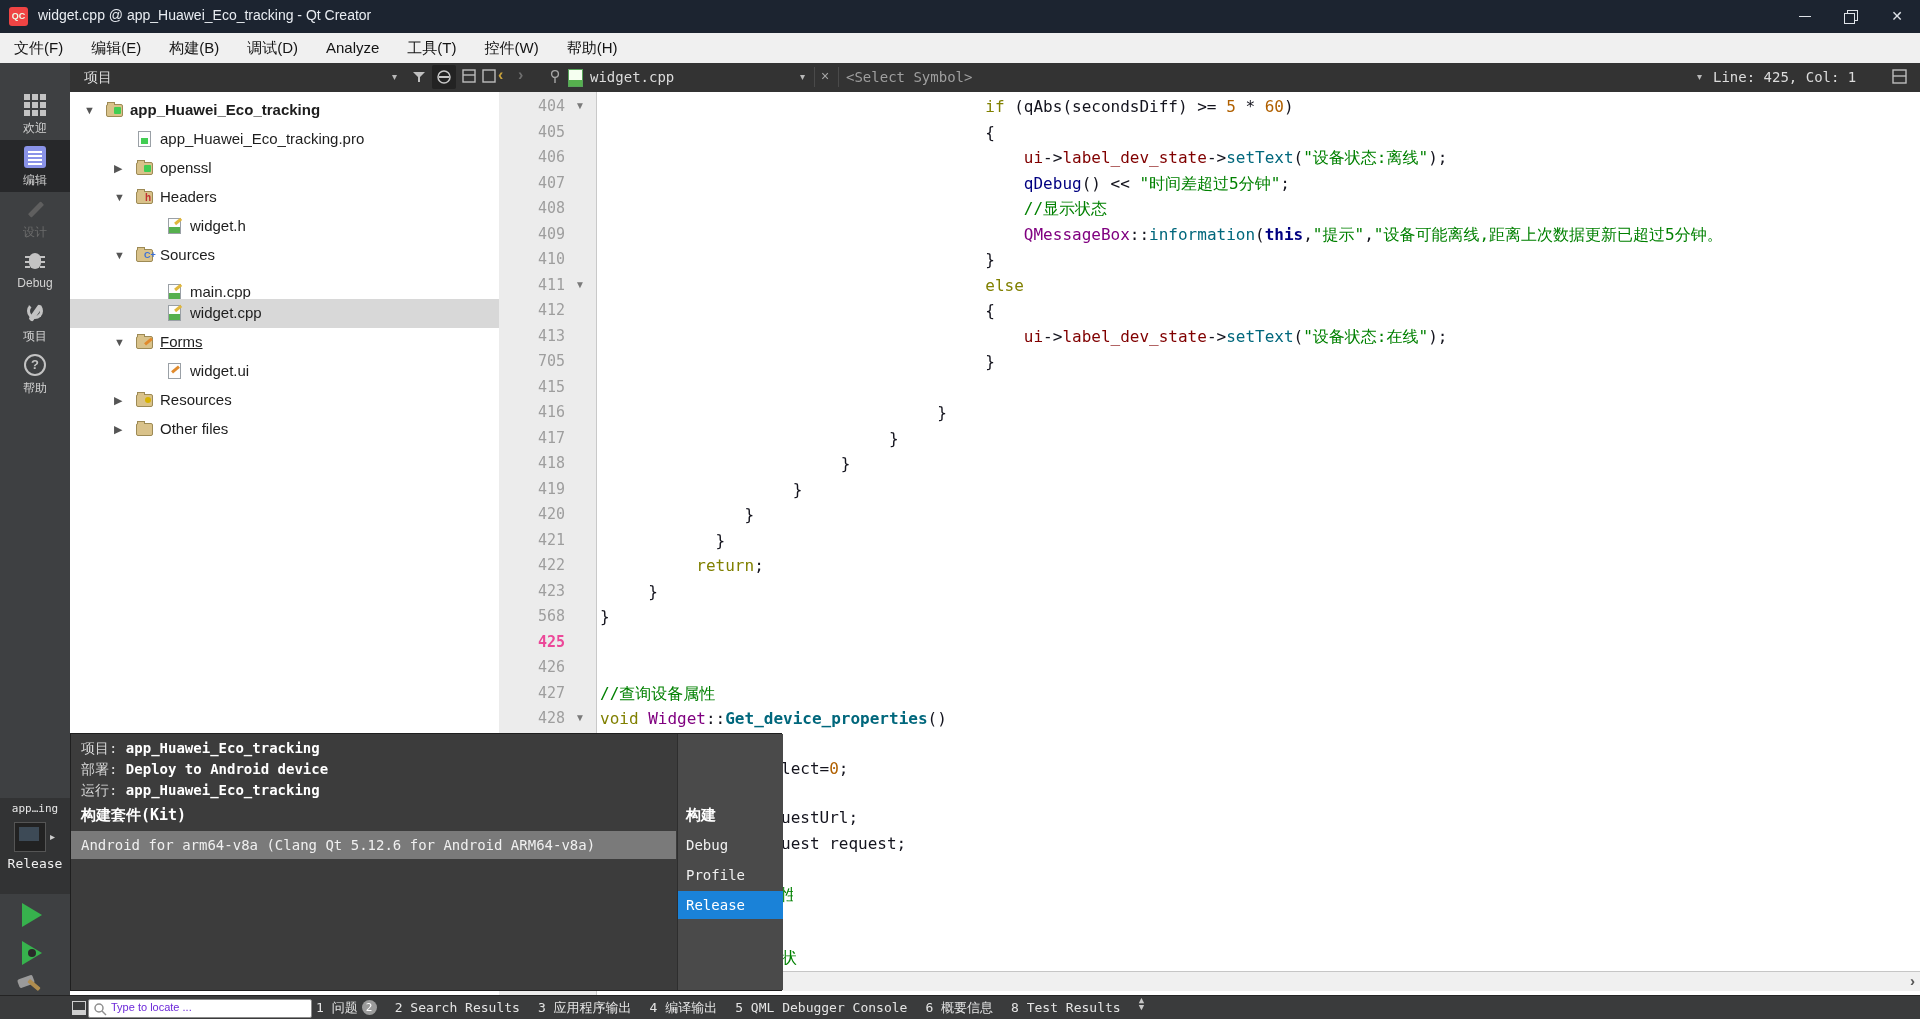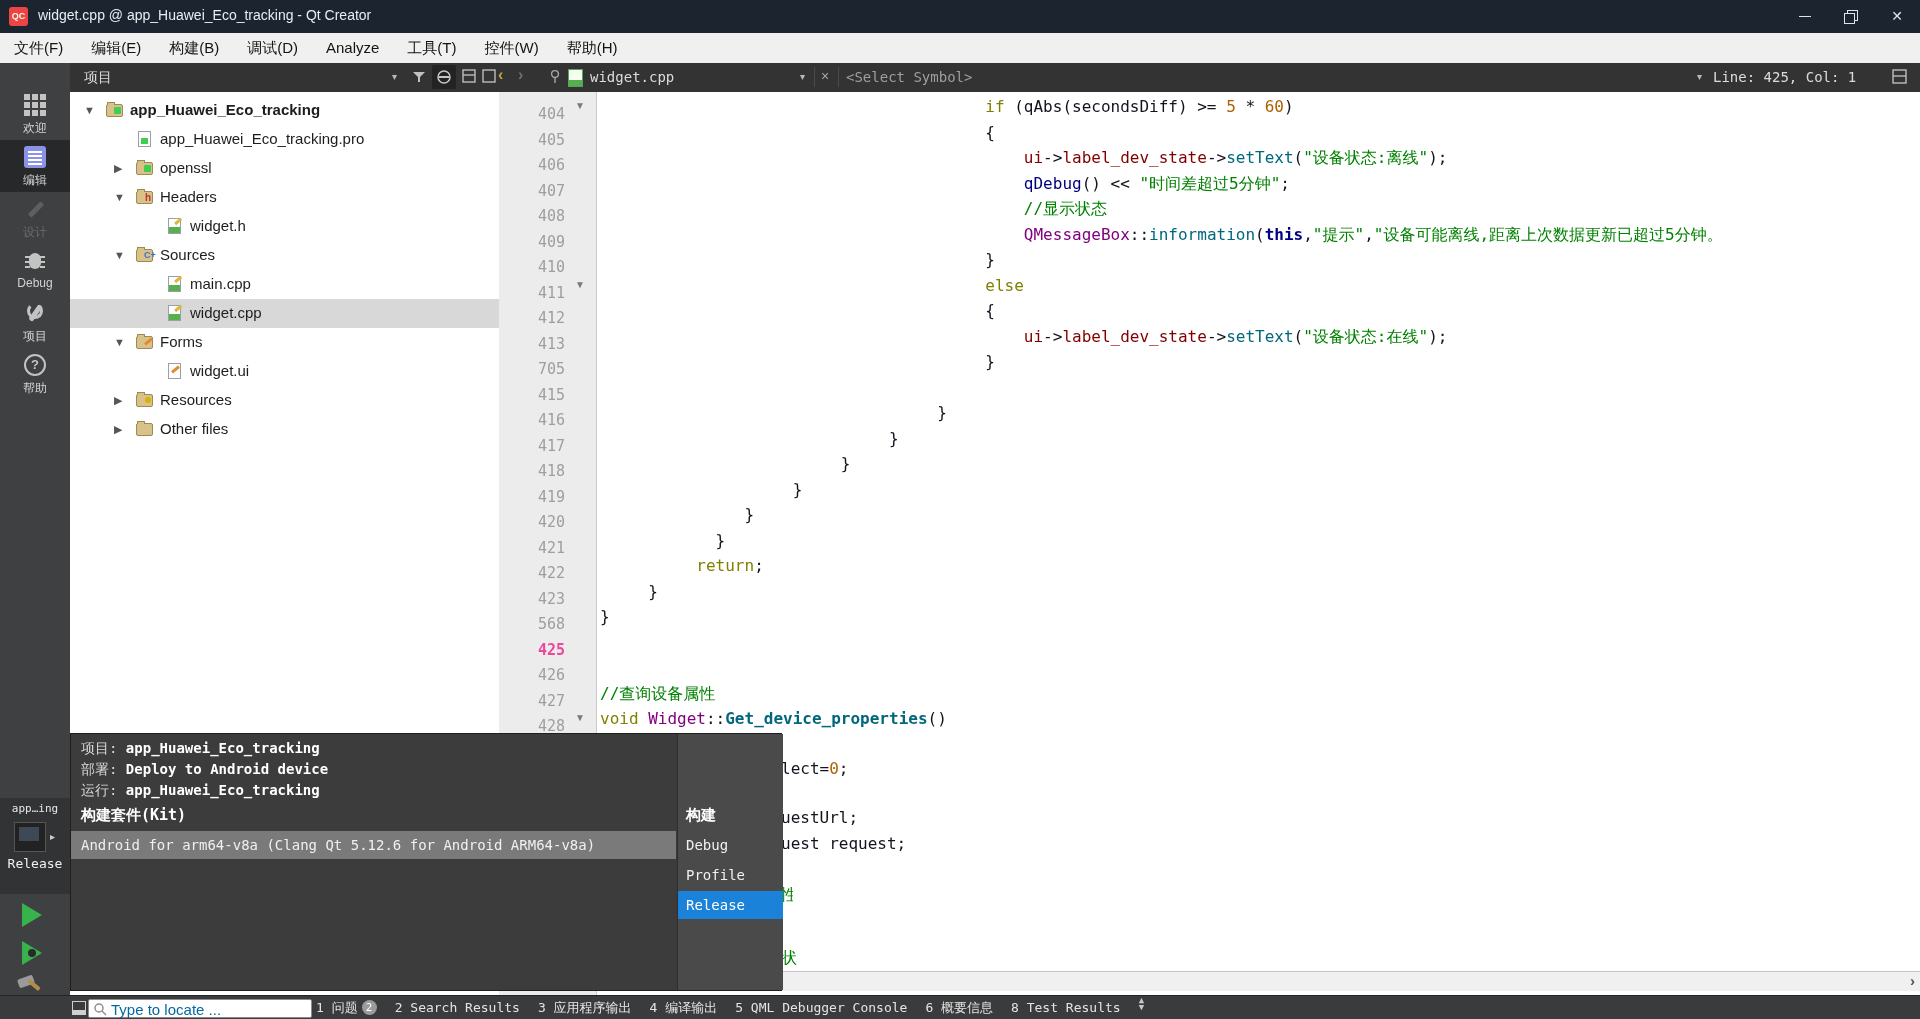--- a/index.html
+++ b/index.html
@@ -35,21 +35,21 @@
   .tlabel{position:absolute;top:5px;white-space:nowrap;}
   .ficon{position:absolute;top:6px;width:16px;height:15px;}
   .fold-base{background:#d9c28a;border:1px solid #9d8a55;border-radius:2px;width:15px;height:11px;position:absolute;top:2px;}
   .page-base{background:#fdfdfd;border:1px solid #9aa0a6;width:11px;height:14px;position:absolute;left:2px;top:0;}
   .badge7{position:absolute;width:7px;height:7px;border-radius:1px;}
   
   #editor{left:499px;top:92px;width:1421px;height:903px;background:#ffffff;overflow:hidden;}
   #gutter{left:0;top:0;width:97px;height:903px;background:#ececec;border-right:1px solid #c9c9c9;}
   .cline{left:0;width:1421px;height:25px;}
   .lnum{position:absolute;left:0;top:3px;width:66px;text-align:right;font-size:15px;color:#9e9e9e;
-        font-family:"DejaVu Sans Mono",monospace;margin-top:8px;}
+        font-family:"DejaVu Sans Mono",monospace;}
   .lnum.cur{color:#ec4899;font-weight:bold;}
   .foldm{position:absolute;left:76px;top:6px;font-size:10px;color:#7a7a7a;}
   .codetxt{position:absolute;left:101px;top:2px;font-size:16px;line-height:22px;white-space:pre;
            font-family:"DejaVu Sans Mono",monospace;}
   .frag{position:absolute;font-size:16px;white-space:pre;font-family:"DejaVu Sans Mono",monospace;overflow:hidden;}
   #hscroll{left:0;top:879px;width:1421px;height:19px;background:#f0f0f0;border-top:1px solid #c6c6c6;}
   #hscroll .arrow{position:absolute;right:5px;top:0;color:#555;font-size:15px;line-height:18px;font-weight:bold;}
   
   #kitpopup{left:70px;top:733px;width:712px;height:258px;background:#3c3c3c;border:1px solid #1f1f1f;
             box-sizing:border-box;color:#f0f0f0;font-family:"DejaVu Sans Mono",monospace;z-index:60;}
@@ -60,21 +60,21 @@
   .krow .t{padding-left:10px;}
   .krow.sel{background:#7a7a7a;}
   #buildcol{left:606px;top:0;width:105px;height:256px;background:#4a4a4a;border-left:1px solid #2e2e2e;}
   .brow{left:0;width:105px;height:28px;font-size:14px;line-height:28px;}
   .brow .t{padding-left:8px;}
   .brow.sel{background:#1a82d8;color:#ffffff;}
   
   #statusbar{left:0;top:995px;width:1920px;height:24px;background:#3a3b3c;border-top:1px solid #242424;
              color:#e4e4e4;font-family:"DejaVu Sans Mono",monospace;font-size:13px;}
   #locator{left:88px;top:3px;width:222px;height:17px;background:#ffffff;border:1px solid #8b8b8b;border-radius:2px;}
-  #locator .ph{position:absolute;left:22px;top:1px;color:#0369a1;font-size:15px;font-family:"Liberation Sans",sans-serif;}
+  #locator .ph{position:absolute;left:22px;top:1px;color:#6d28d9;font-size:11px;font-family:"Liberation Sans",sans-serif;}
   .pane{display:inline-block;margin-right:18px;white-space:nowrap;line-height:23px;}
   .pbadge{display:inline-block;width:15px;height:15px;border-radius:8px;background:#9b9b9b;color:#fff;
           font-size:11px;line-height:15px;text-align:center;vertical-align:1px;margin-left:4px;}
 </style>
 </head>
 <body>
 
 <div id="titlebar" class="abs">
   <div id="appbadge" class="abs">QC</div>
   <div id="apptitle" class="abs">widget.cpp @ app_Huawei_Eco_tracking - Qt Creator</div>
@@ -258,21 +258,21 @@
     <div class="trow abs" style="top: 149px;">
       <span class="chev" style="left: 44px;">▼</span>
       <div class="ficon" style="left: 66px;">
         <div class="fold-base" style="left: 0px;">
           <div style="position: absolute; left: 0px; top: -3px; width: 6px; height: 2px; background: rgb(217, 194, 138); border-top: 1px solid rgb(157, 138, 85); border-right: 1px solid rgb(157, 138, 85); border-left: 1px solid rgb(157, 138, 85); border-image: initial; border-bottom: none;"></div>
         </div>
         <div style="position: absolute; left: 8px; top: 3px; color: rgb(58, 111, 216); font-size: 9px; font-weight: bold;">C+</div>
       </div>
       <span class="tlabel" style="left: 90px;">Sources</span>
     </div>
-    <div class="trow abs" style="top: 178px;">
+    <div class="trow abs" style="top: 186px;">
       <div class="ficon" style="left: 96px;">
         <div class="page-base">
           <div style="position: absolute; left: 0px; bottom: 0px; width: 11px; height: 6px; background: rgb(86, 176, 78);"></div>
           <div style="position: absolute; left: 5px; top: 1px; width: 8px; height: 2.5px; background: rgb(224, 183, 60); transform: rotate(-40deg);"></div>
         </div>
       </div>
       <span class="tlabel" style="left: 120px;">main.cpp</span>
     </div>
     <div class="trow abs sel" style="top: 207px;">
       <div class="ficon" style="left: 96px;">
@@ -284,21 +284,21 @@
       <span class="tlabel" style="left: 120px;">widget.cpp</span>
     </div>
     <div class="trow abs" style="top: 236px;">
       <span class="chev" style="left: 44px;">▼</span>
       <div class="ficon" style="left: 66px;">
         <div class="fold-base" style="left: 0px;">
           <div style="position: absolute; left: 0px; top: -3px; width: 6px; height: 2px; background: rgb(217, 194, 138); border-top: 1px solid rgb(157, 138, 85); border-right: 1px solid rgb(157, 138, 85); border-left: 1px solid rgb(157, 138, 85); border-image: initial; border-bottom: none;"></div>
         </div>
         <div style="position: absolute; left: 8px; top: 6px; width: 9px; height: 3px; background: rgb(224, 138, 44); transform: rotate(-40deg);"></div>
       </div>
-      <span class="tlabel" style="left: 90px;">Forms</span>
+      <span class="tlabel" style="left: 90px; text-decoration: underline;">Forms</span>
     </div>
     <div class="trow abs" style="top: 265px;">
       <div class="ficon" style="left: 96px;">
         <div class="page-base">
           <div style="position: absolute; left: 2px; top: 4px; width: 9px; height: 3px; background: rgb(224, 138, 44); transform: rotate(-40deg);"></div>
         </div>
       </div>
       <span class="tlabel" style="left: 120px;">widget.ui</span>
     </div>
     <div class="trow abs" style="top: 294px;">

